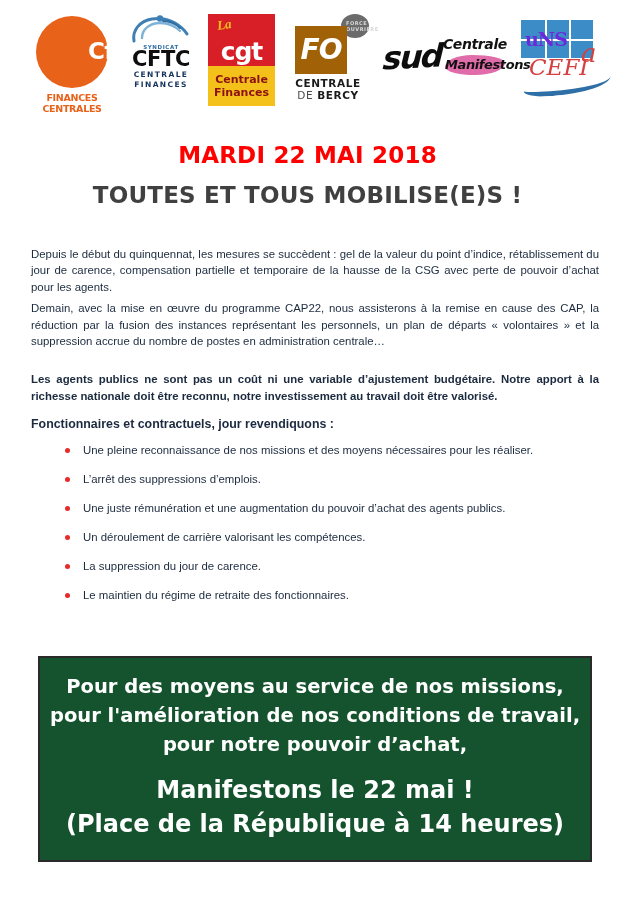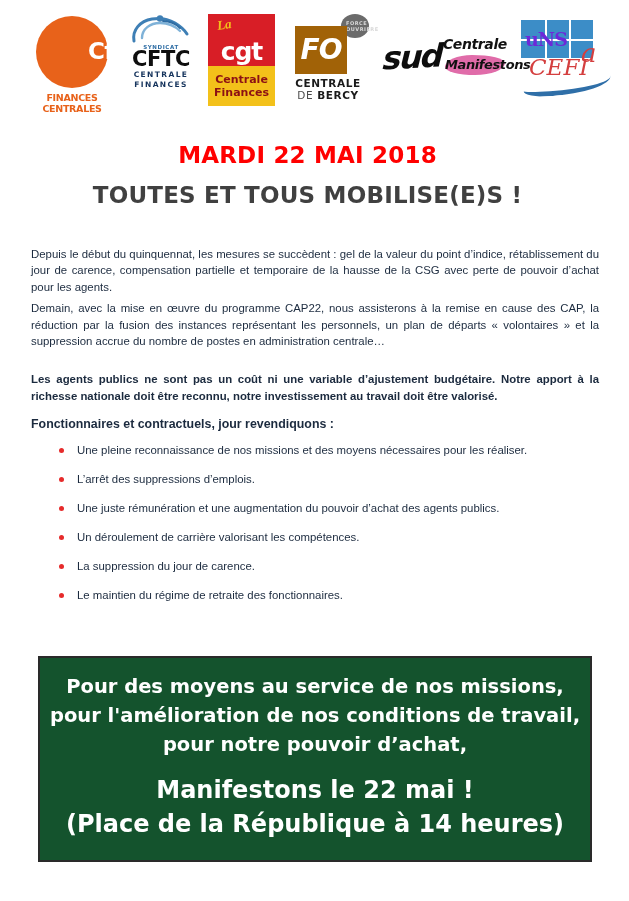--- a/index.html
+++ b/index.html
@@ -272,21 +272,21 @@
     font-weight: bold;
     font-size: 12.4px;
     line-height: 17px;
     margin: 7px 0 9px 0;
     color: #1b2a3e;
     font-family: "Liberation Sans", sans-serif;
   }
 
   ul.claims {
     list-style: none;
-    margin: 0;
+    margin: 6px;
     padding: 0 0 0 28px;
   }
   ul.claims li {
     position: relative;
     font-size: 11.4px;
     line-height: 16px;
     margin-bottom: 13px;
     color: #1b2a3e;
     padding-left: 18px;
     font-family: "Liberation Sans", sans-serif;

